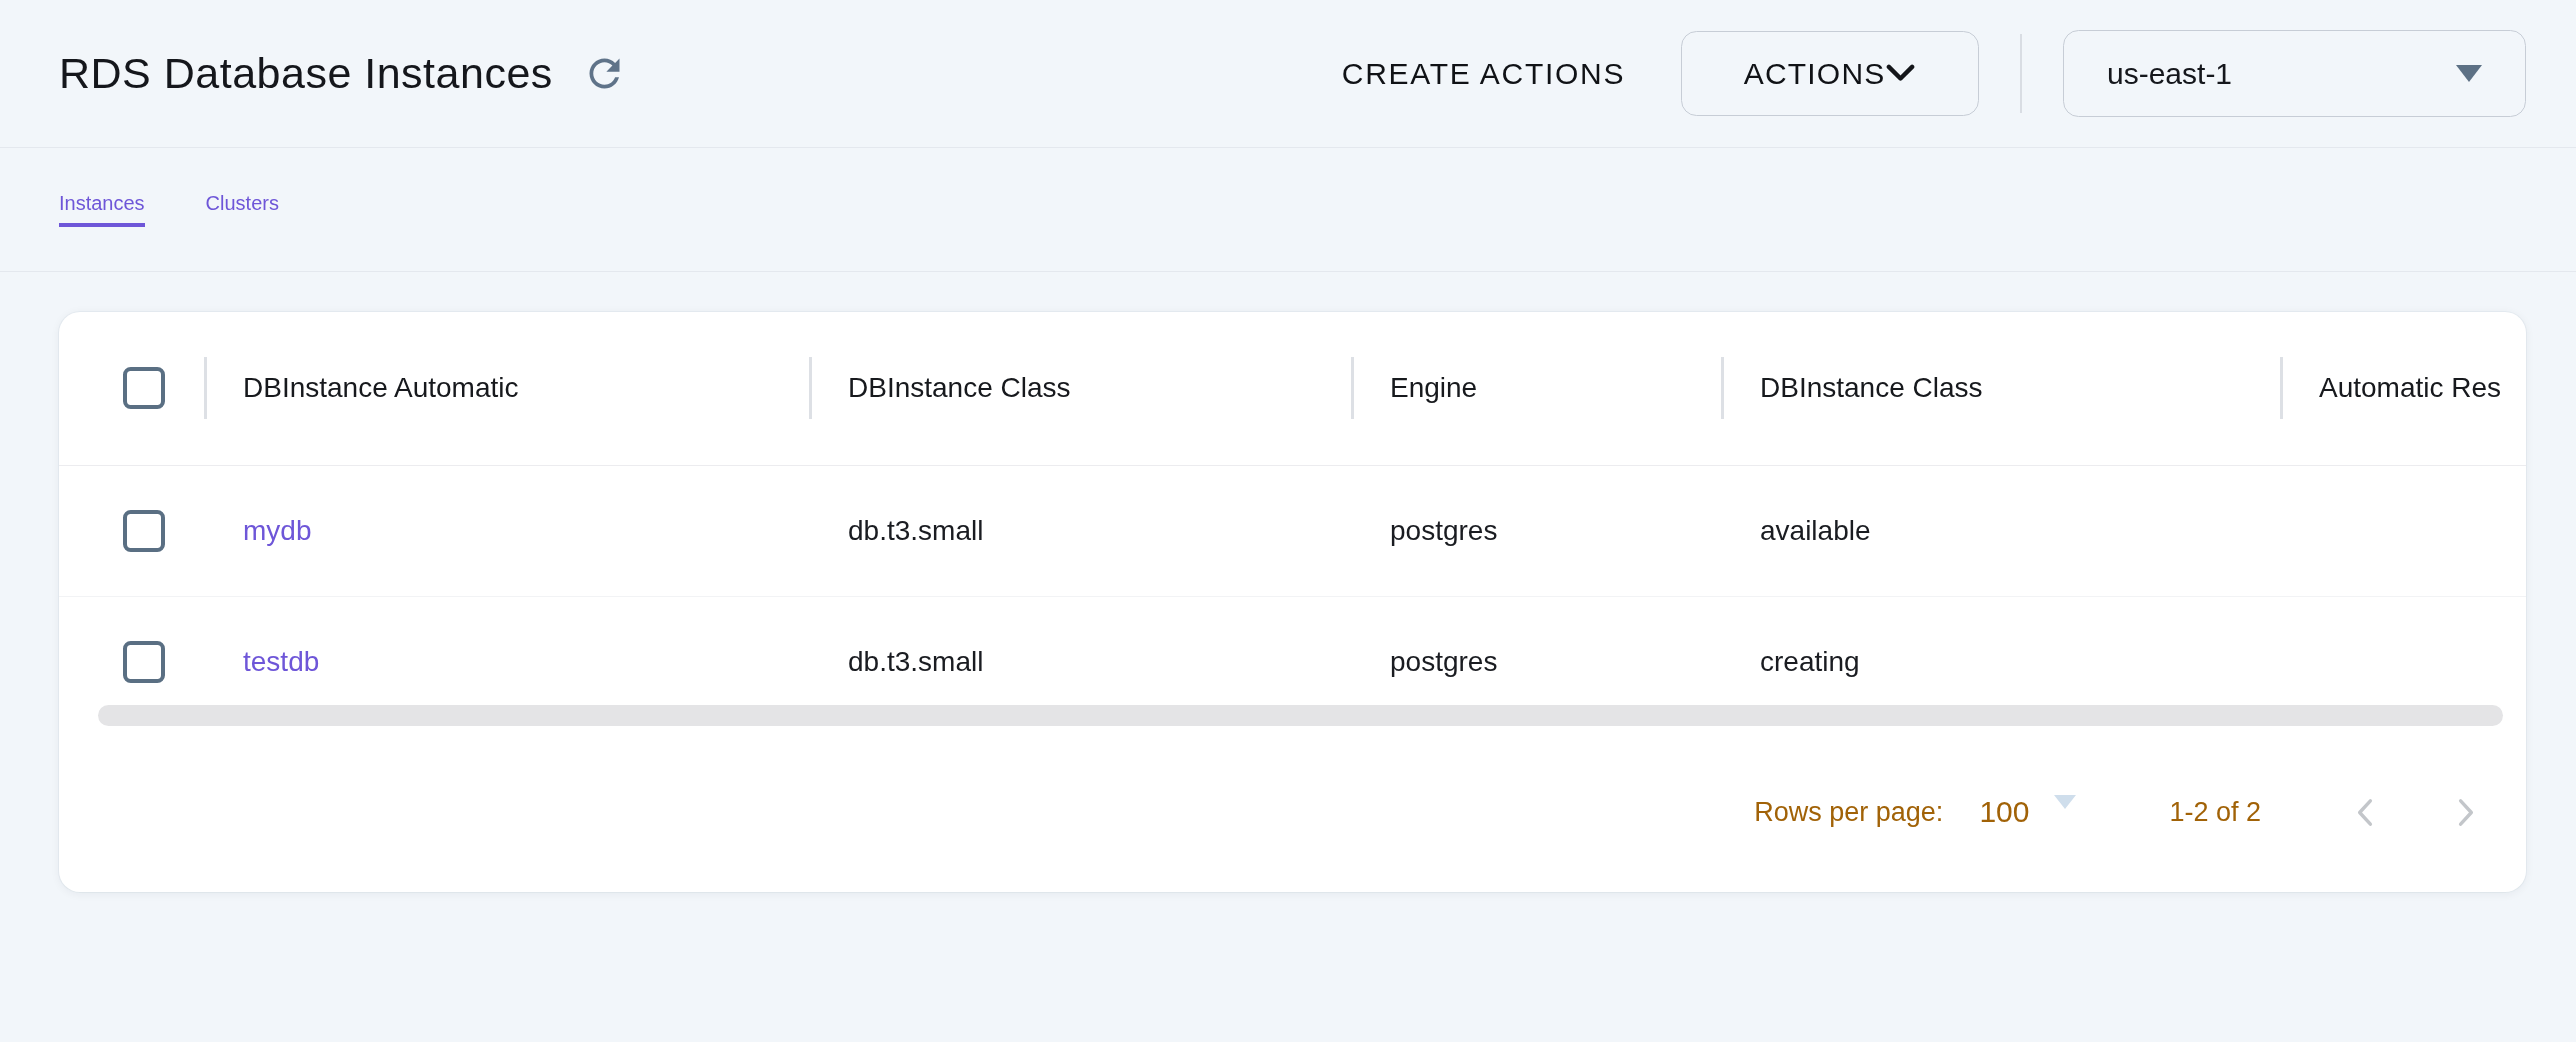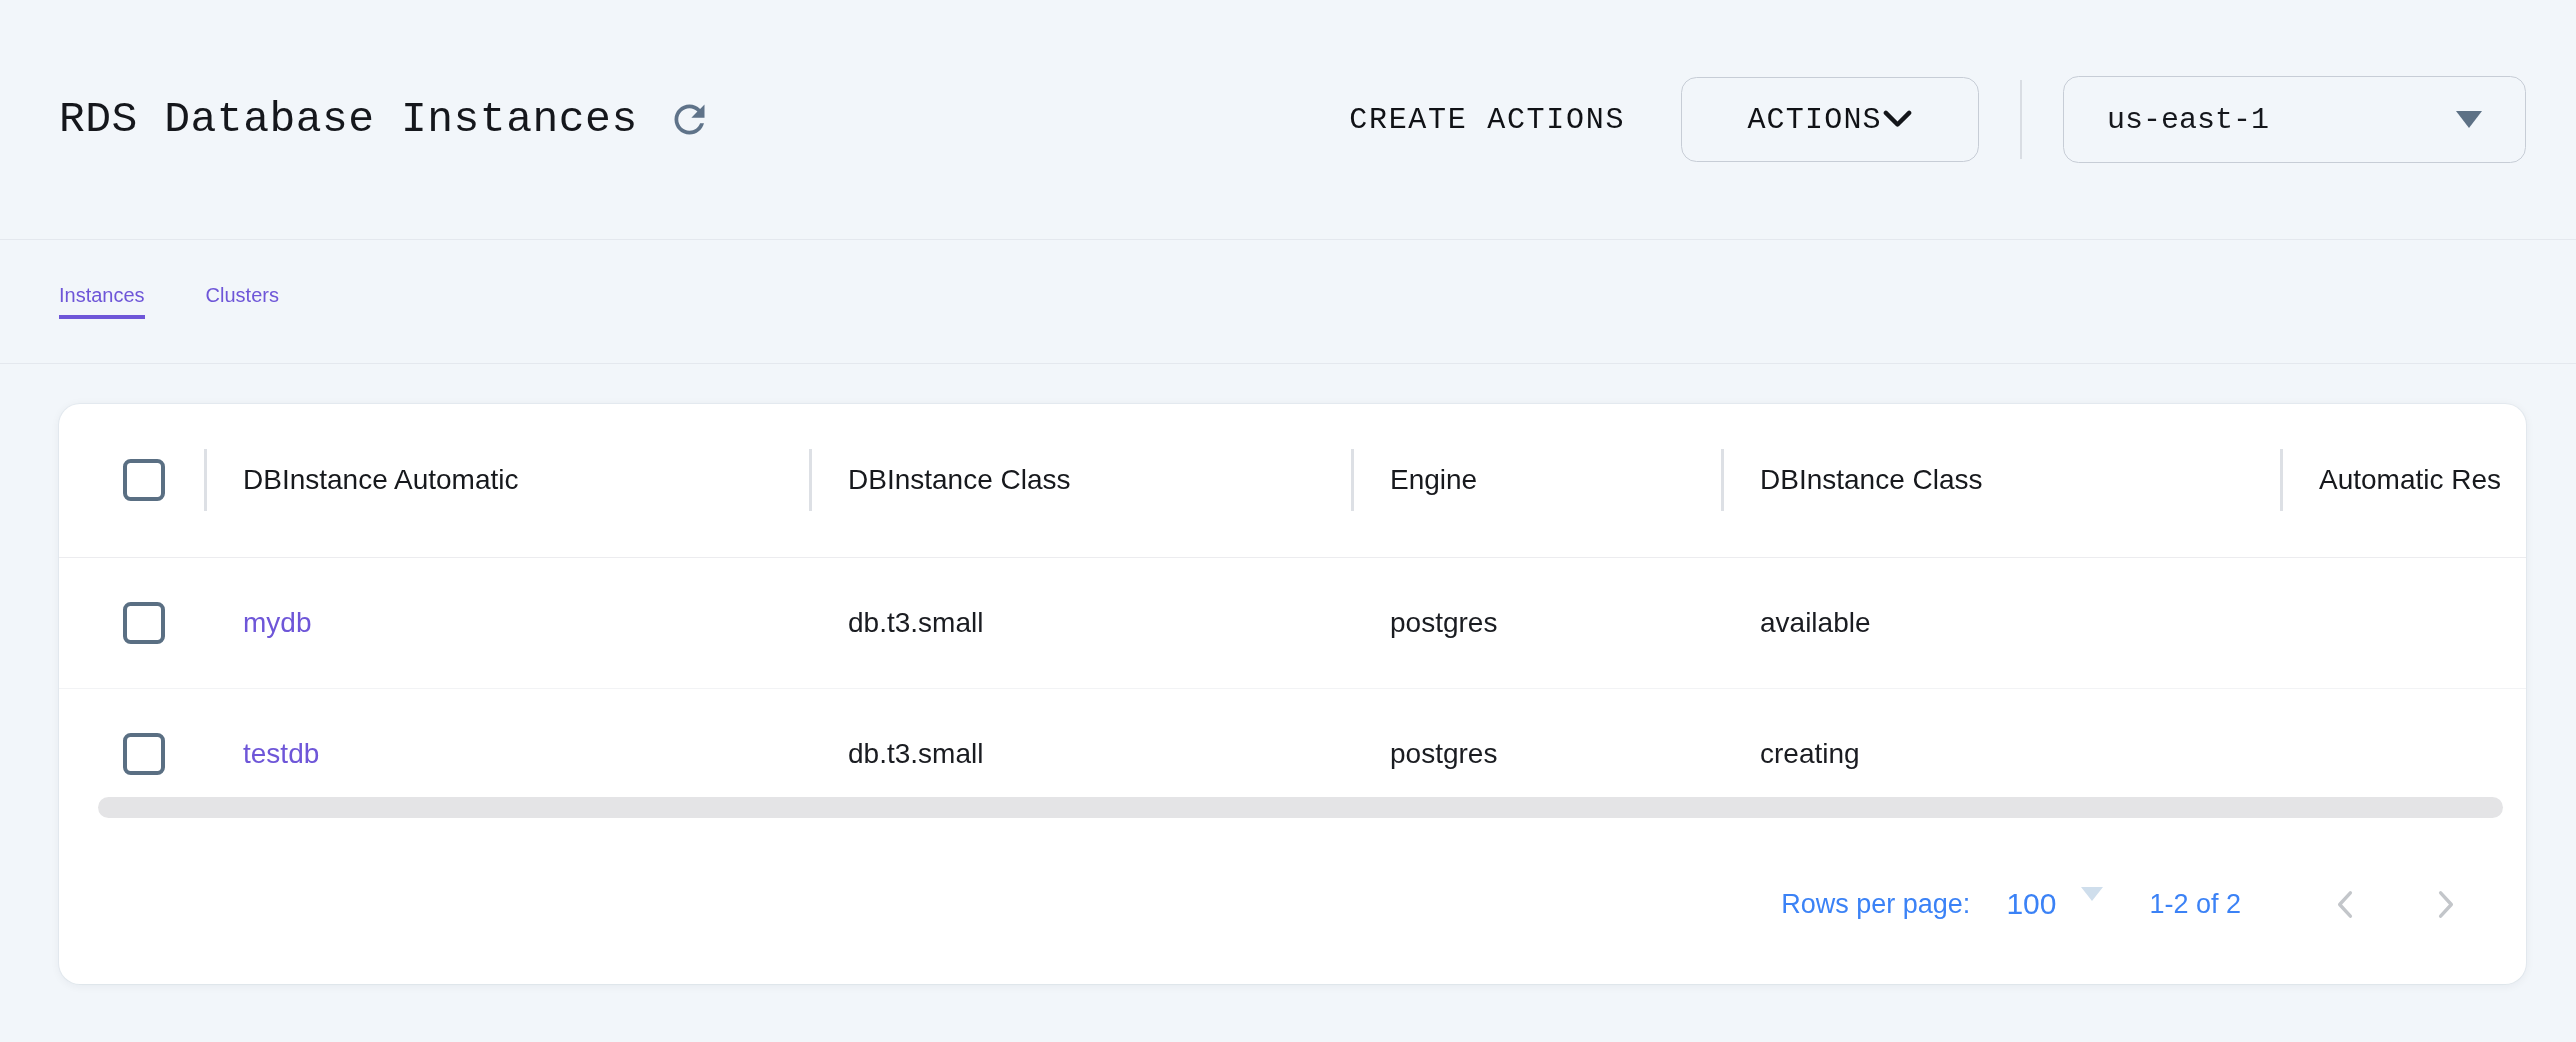--- a/index.html
+++ b/index.html
@@ -6,24 +6,23 @@
   html,body { width:2576px; height:1042px; overflow:hidden; }
   body {
     background:#f2f6fa;
     font-family:"Liberation Sans","DejaVu Sans",sans-serif;
     color:#17191d;
   }
   .page { width:2576px; height:1042px; position:relative; }
 
   
   .topbar {
-    height:240px; display:flex; align-items:center;
+    height:148px; display:flex; align-items:center;
     padding:0 50px 0 59px;
     border-bottom:1.9px solid #e4e8ee;
-    font-family:Liberation Mono, monospace;
   }
   .page-title { font-size:43px; font-weight:500; letter-spacing:0.5px; color:#15171c; }
   .icon-btn { background:none; border:none; cursor:pointer; display:flex; align-items:center; }
   .refresh-btn { margin-left:29px; }
   .topbar-right { margin-left:auto; display:flex; align-items:center; }
   .create-btn {
     background:none; border:none; cursor:pointer;
     font-family:inherit; font-size:30px; font-weight:500; letter-spacing:1.7px; color:#101216;
   }
   .actions-btn {
@@ -90,30 +89,30 @@
   
   .scroll-thumb {
     position:absolute; left:39px; top:393px; width:2405px; height:21px;
     border-radius:10.6px; background:#e4e4e6; cursor:pointer;
   }
 
   
   .pagination {
     position:absolute; left:0; right:0; bottom:0; height:160px;
     display:flex; align-items:center; justify-content:flex-end;
-    padding-right:56px; font-size:27px; color:#3b82f6;
+    padding-right:36px; font-size:27px; color:#a16207;
   }
   .rpp-select { display:flex; align-items:flex-start; margin-left:36px; cursor:pointer; }
   .rpp-value { font-size:30px; }
   .tri-small {
     width:0; height:0; margin-left:25px;
     border-left:11.6px solid transparent; border-right:11.6px solid transparent;
     border-top:14.5px solid #cfdeec;
   }
-  .range { margin-left:46px; }
+  .range { margin-left:93px; }
   .page-btn {
     background:none; border:none; margin-left:79px; width:50px; height:50px;
     display:flex; align-items:center; justify-content:center; cursor:default;
   }
   .page-btn.next { margin-left:50px; }
 </style>
 </head>
 <body>
 
 <div class="page">

